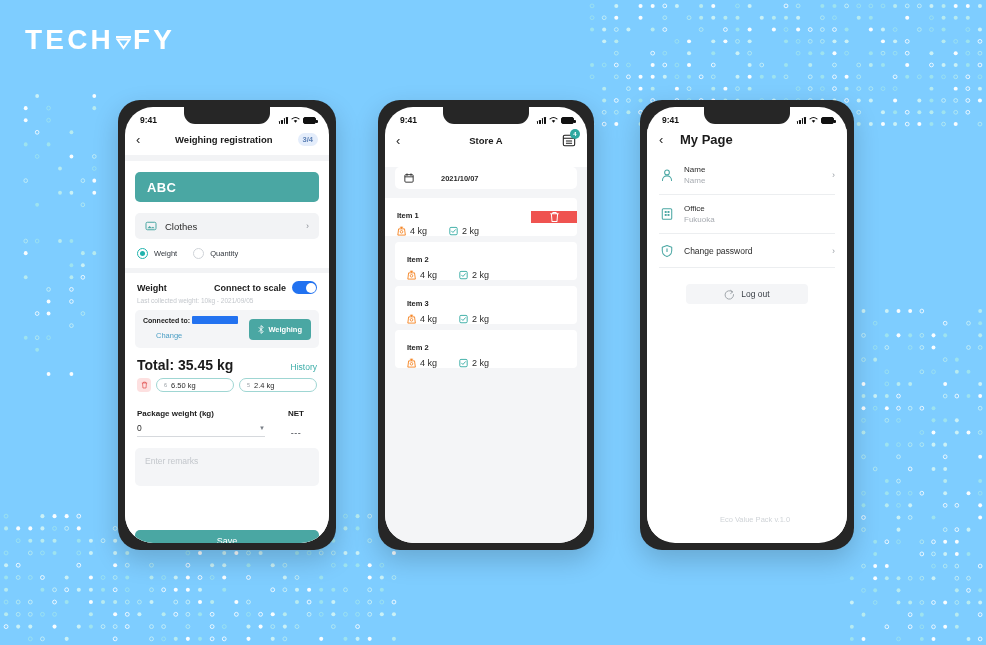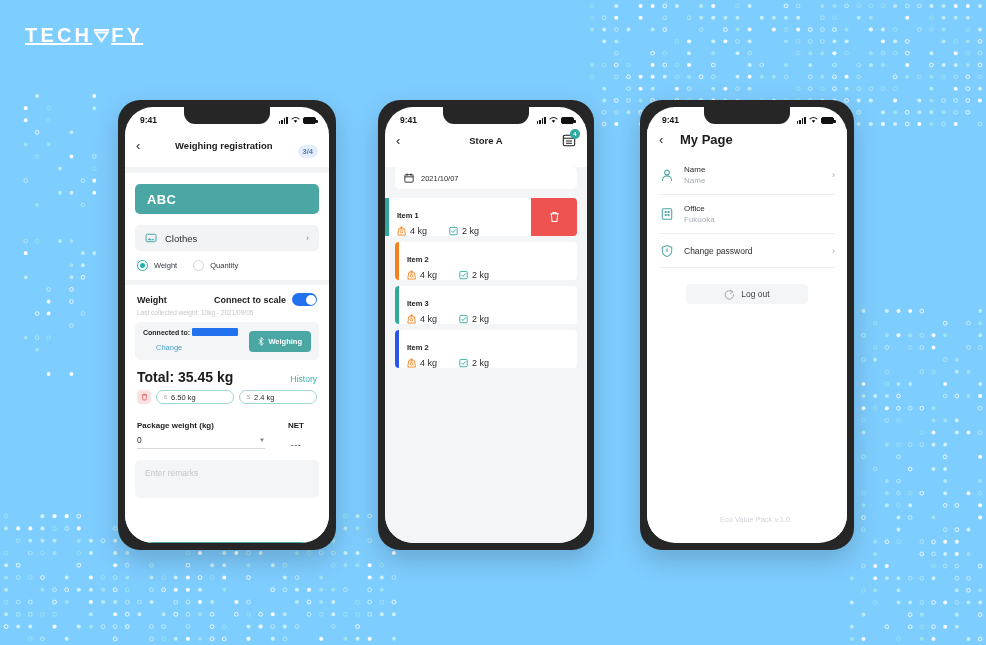--- a/index.html
+++ b/index.html
@@ -13,24 +13,23 @@
   
   .dots { position: absolute; pointer-events: none; }
   #dots-tr { top: 0; right: 0; width: 400px; height: 130px; }
   #dots-ml { top: 90px; left: 20px; width: 80px; height: 290px; }
   #dots-bl { bottom: 0; left: 0; width: 400px; height: 135px; }
   #dots-br { bottom: 0; right: 0; width: 140px; height: 340px; }
 
   
   #logo {
     position: absolute; left: 25px; top: 24px;
-    color: #ffffff; font-size: 20px; font-weight: 700;
+    color: #ffffff; font-size: 28px; font-weight: 700;
     letter-spacing: 3.2px; display: flex; align-items: center;
     font-family: "Liberation Sans", sans-serif;
-    text-decoration: underline;
   }
   #logo .v-mark { display: inline-block; margin: 0 1px; position: relative; top: 1px; }
 
   
   .phone {
     position: absolute;
     background: #262626;
     border-radius: 22px;
     padding: 7px;
     box-shadow: 0 10px 26px rgba(0,0,0,0.18);
@@ -76,21 +75,21 @@
   }
   .back-chevron {
     font-size: 13px; color: #2b2b2b; line-height: 1; font-weight: 400;
     width: 14px;
   }
   .nav-title {
     flex: 1; text-align: center; font-size: 9.5px; font-weight: 700; color: #1b1b1b;
   }
   .page-count {
     background: #e4edfb; color: #5b7fb4; font-size: 7.5px; font-weight: 700;
-    border-radius: 7px; padding: 2px 5px; margin-top: 12px;
+    border-radius: 7px; padding: 2px 5px;
   }
 
   
   .p1-body { background: #fff; height: 411px; position: relative; }
   .divider-band { height: 6px; background: #f2f3f5; }
 
   .name-banner {
     margin: 11px 10px 0 10px; background: #4aa7a3; border-radius: 5px;
     height: 30px; display: flex; align-items: center; padding: 0 12px;
     color: #fff; font-size: 13px; font-weight: 700; letter-spacing: .4px;
@@ -189,30 +188,30 @@
   .badge-count {
     position: absolute; right: -4px; top: -4px; width: 10px; height: 10px;
     background: #2fa8a0; color: #fff; border-radius: 50%;
     font-size: 6px; font-weight: 700; display: flex;
     align-items: center; justify-content: center;
   }
   .date-field {
     margin: 11px 10px 0 10px; background: #fff; border-radius: 5px;
     height: 22px; display: flex; align-items: center; gap: 7px; padding: 0 9px;
   }
-  .date-val { font-size: 7.5px; font-weight: 400; color: #2b2b2b; }
+  .date-val { font-size: 7.5px; font-weight: 700; color: #2b2b2b; margin-left: 20px; }
   .legend { display: flex; align-items: center; padding: 9px 10px 0 10px; gap: 10px; }
   .leg { display: flex; align-items: center; gap: 4px; }
   .leg-dot { width: 6px; height: 6px; border-radius: 50%; }
   .leg-lbl { font-size: 8px; color: #2b2b2b; }
 
   .list { margin-top: 9px; }
   .list-item {
     position: relative; background: #fff; margin: 0 10px 6px 10px;
-    border-radius: 4px; display: flex; overflow: hidden; height: 38px;
+    border-radius: 4px; display: flex; overflow: hidden; height: 38px; align-items: center;
   }
   .stripe { width: 4px; flex: none; }
   .li-body { flex: 1; padding: 6px 0 0 8px; }
   .li-title { font-size: 7.5px; font-weight: 700; color: #1b1b1b; }
   .li-metrics { display: flex; gap: 22px; margin-top: 4px; }
   .metric { display: flex; align-items: center; gap: 4px; }
   .metric .mv { font-size: 9px; color: #2b2b2b; }
   .item-swiped { margin-left: 0; margin-right: 10px; border-radius: 0 4px 4px 0; }
   .delete-pane {
     width: 46px; background: #ef5350; display: flex;

